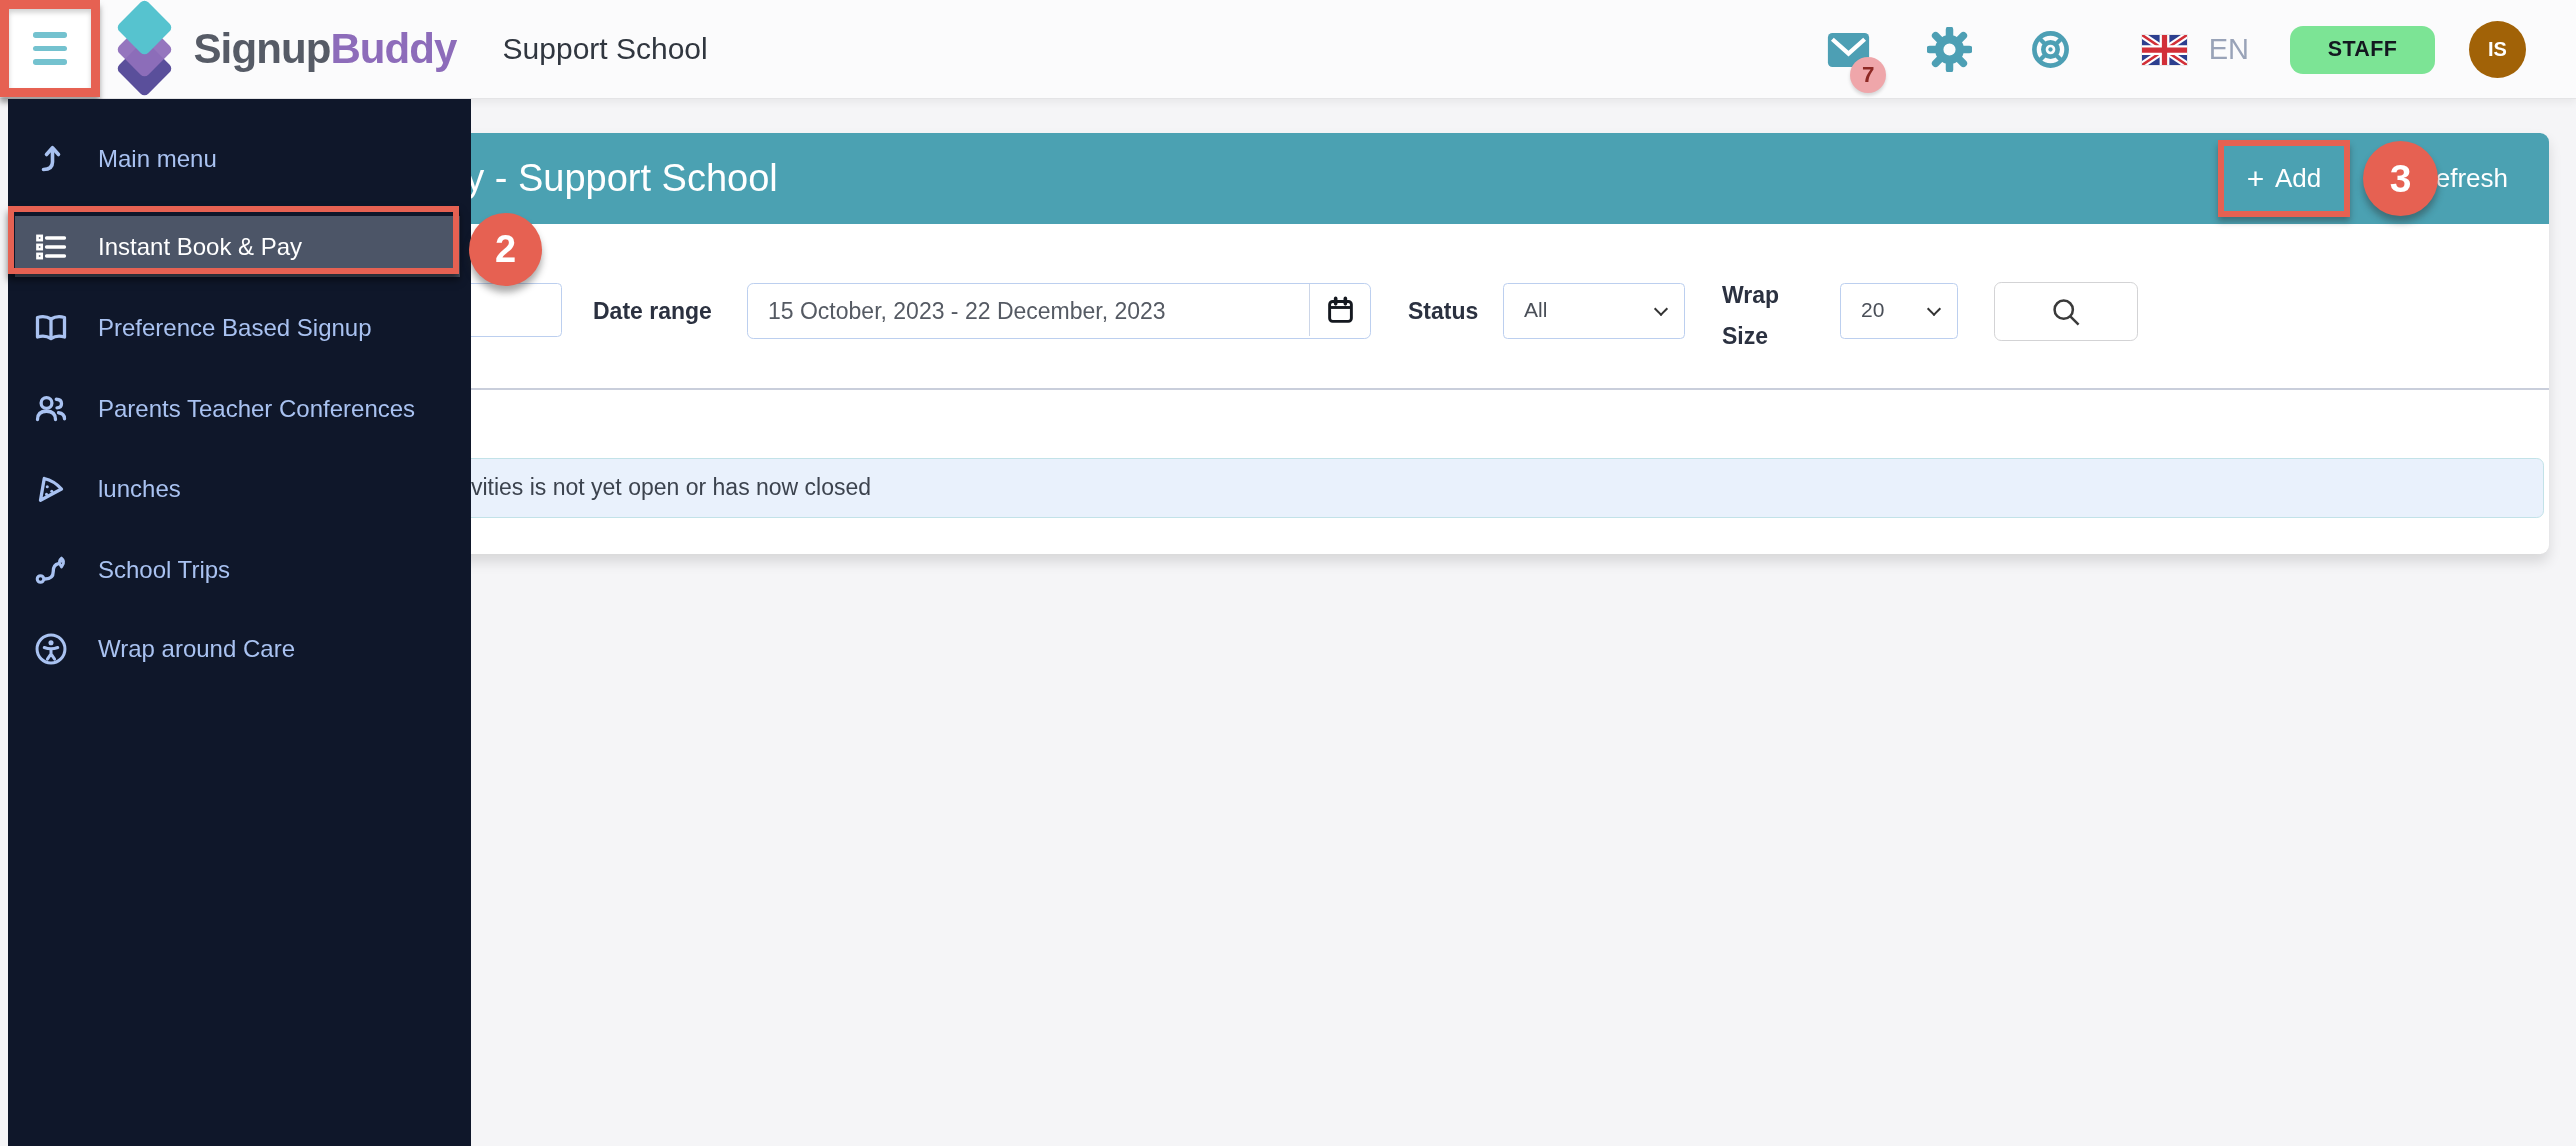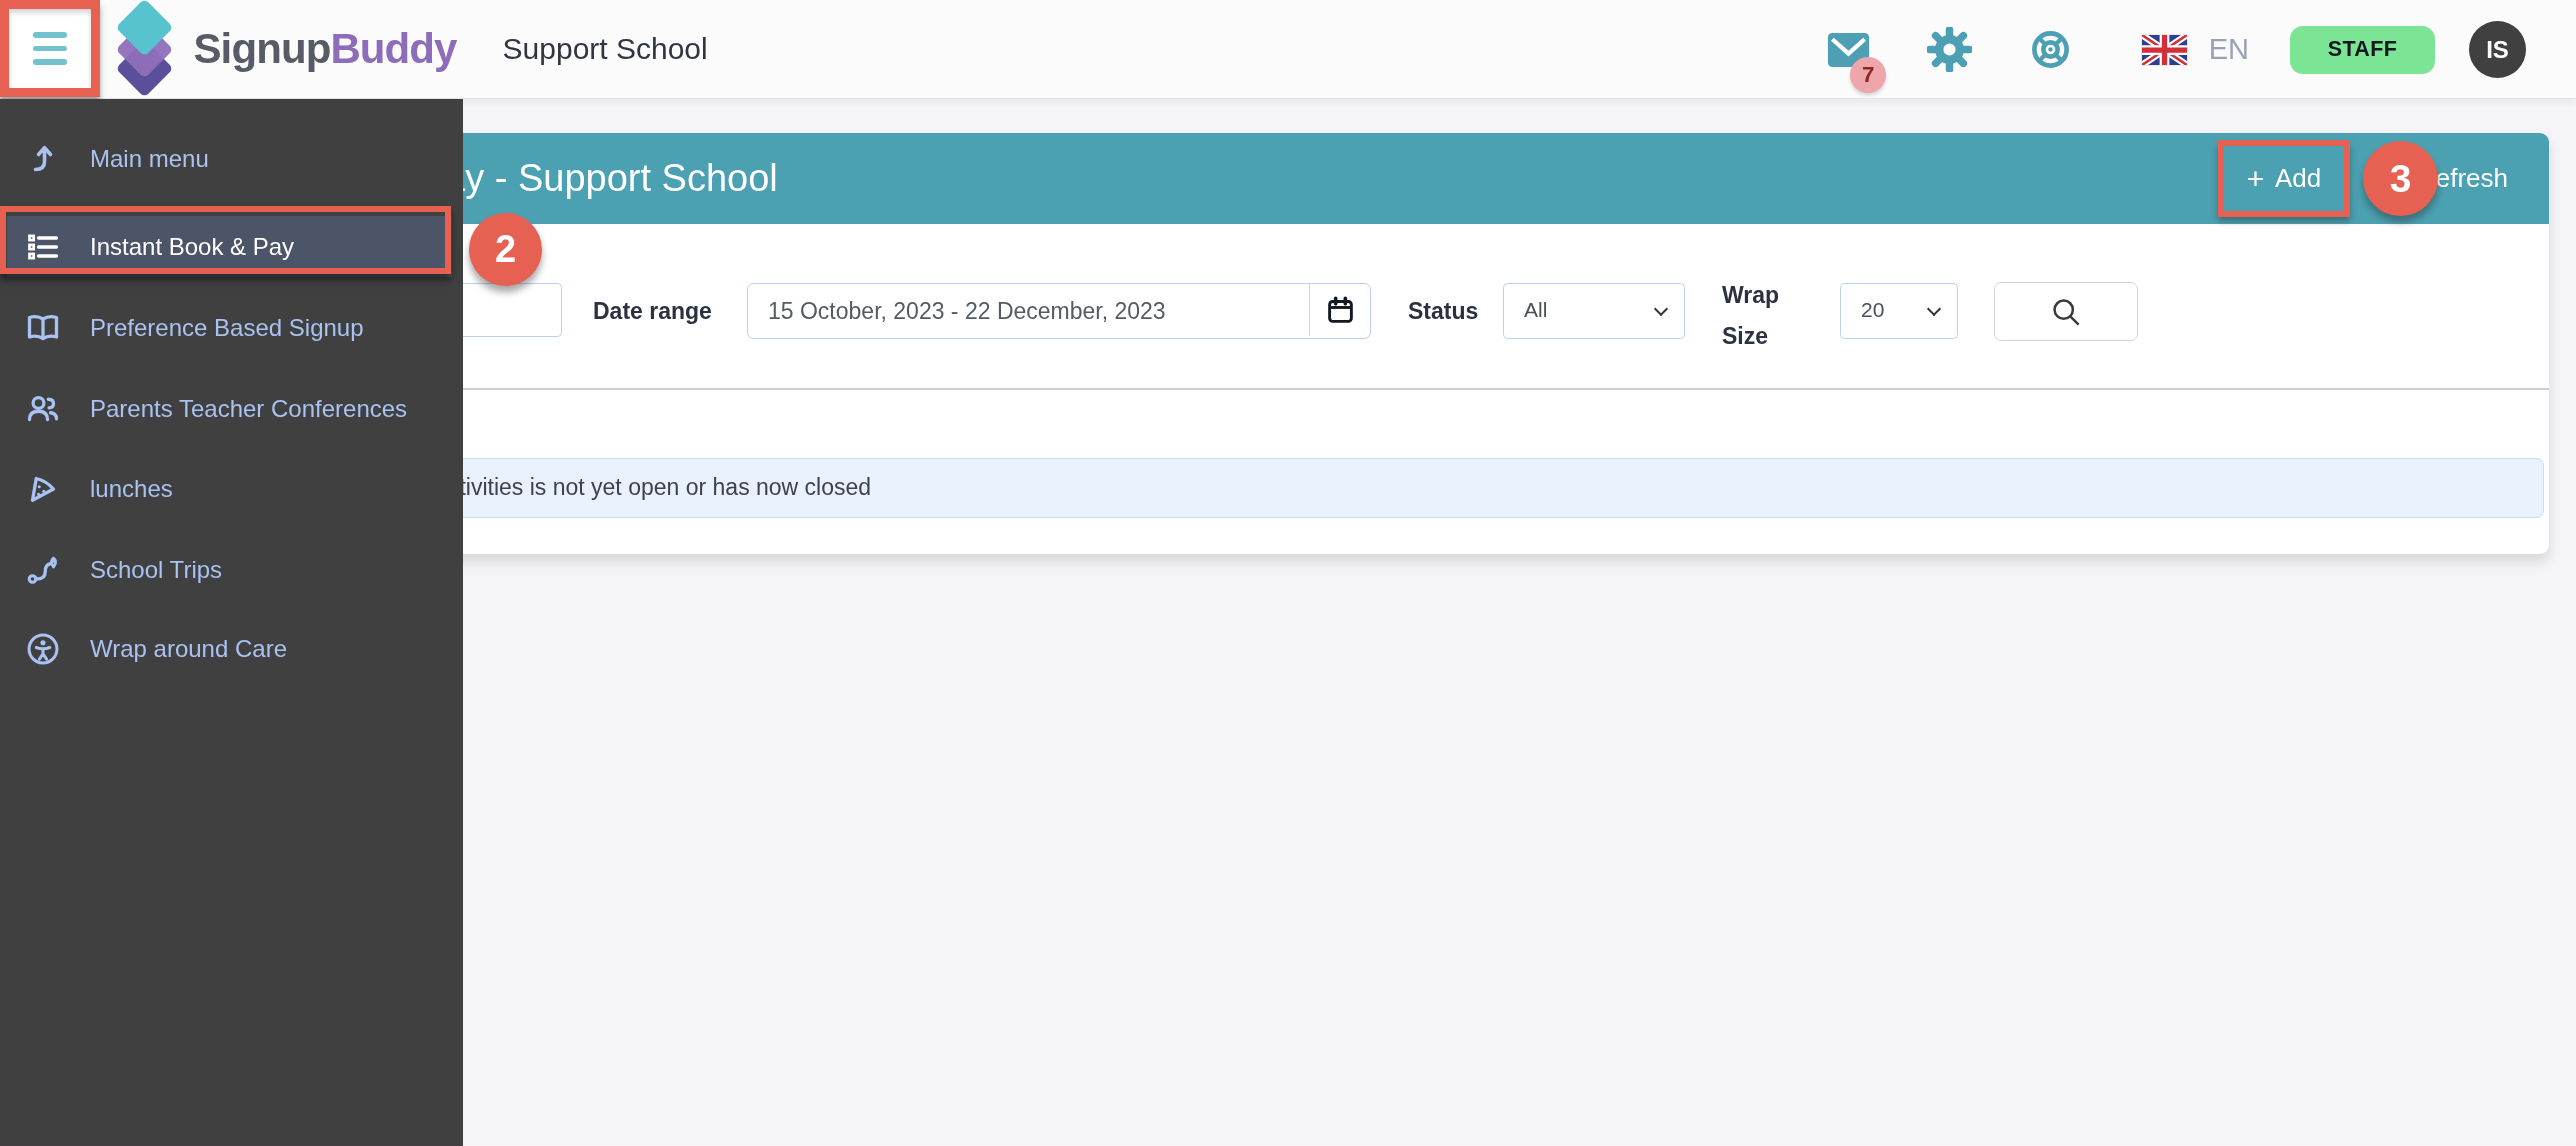--- a/index.html
+++ b/index.html
@@ -45,22 +45,22 @@
   }
   .icon-gap { margin-left:57px; }
   .flag { margin-left:70px; width:45px; height:30px; box-shadow:0 0 0 0.9px rgba(0,0,0,.08); }
   .lang { margin-left:21.5px; font-size:29px; color:#99a3b8; }
   .staff-btn {
     margin-left:41px; width:145px; height:48px; background:#7ce495; border:none; border-radius:13px;
     font-family:"Liberation Sans",sans-serif; font-size:21.5px; font-weight:bold; color:#13181f;
     letter-spacing:0.4px; display:flex; align-items:center; justify-content:center; cursor:pointer;
   }
   .avatar {
-    margin-left:34px; width:57px; height:57px; border-radius:50%; background:#404040;
-    color:#fff; font-weight:bold; font-size:24px; display:flex; align-items:center; justify-content:center;
+    margin-left:34px; width:57px; height:57px; border-radius:50%; background:#a16207;
+    color:#fff; font-weight:bold; font-size:20px; display:flex; align-items:center; justify-content:center;
   }
 
   
   .card {
     position:absolute; left:27px; top:133px; width:2522px; height:421px;
     background:#fff; border-radius:9px; box-shadow:0 7.2px 12.5px rgba(0,0,0,.12); z-index:1;
   }
   .banner {
     position:absolute; left:0; top:0; width:100%; height:91px;
     background:#4ba1b2; border-radius:9px 9px 0 0;
@@ -121,22 +121,22 @@
     position:absolute; left:5.4px; top:325px; width:2512px; height:60px;
     background:#e9f1fc; border:1.8px solid #c2e2e8; border-radius:7.2px; overflow:hidden;
   }
   .info-text {
     position:absolute; left:279px; top:0; height:56px; line-height:56px;
     font-size:23px; color:#3c434e; white-space:nowrap;
   }
 
   
   .sidebar {
-    position:absolute; left:0; top:99px; width:463px; height:1048px;
-    background:#404040; z-index:50;padding-left:25px;
+    position:absolute; left:8px; top:99px; width:463px; height:1048px;
+    background:#0f172a; z-index:50;padding-left:25px;
   }
   .side-item { position:absolute; left:0; width:463px; height:61px; cursor:pointer; }
   .side-icon { position:absolute; left:25px; top:12.5px; width:36px; height:36px; }
   .side-label {
     position:absolute; left:90px; top:0; height:61px; line-height:61px;
     font-size:24px; color:#a9c2f1; white-space:nowrap;
   }
   .active-bg { position:absolute; left:7.2px; top:117px; width:445px; height:61px; background:#4c5567; }
   .side-item.active .side-label { color:#ffffff; }
   .item-annotation {

